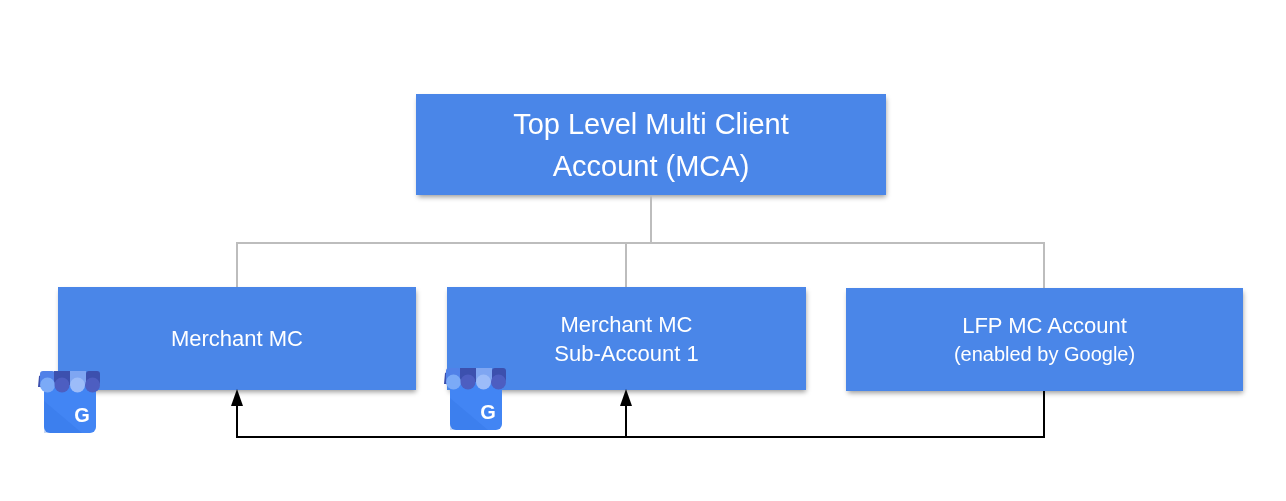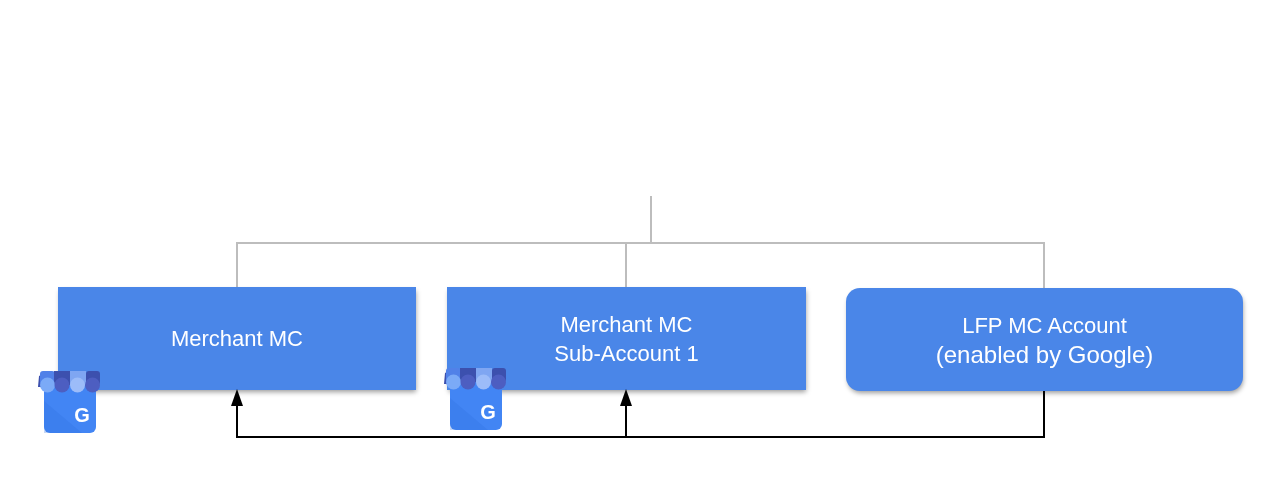--- a/index.html
+++ b/index.html
@@ -18,22 +18,22 @@
     display: flex;
     flex-direction: column;
     align-items: center;
     justify-content: center;
     text-align: center;
     box-shadow: 1px 3px 5px -1px rgba(0,0,0,0.40);
   }
   .node-mca   { left: 416px; top: 94px;  width: 470px; height: 101px; font-size: 29px; line-height: 42px; }
   .node-sub1  { left: 58px;  top: 287px; width: 358px; height: 103px; font-size: 22px; line-height: 29px; }
   .node-sub2  { left: 447px; top: 287px; width: 359px; height: 103px; font-size: 22px; line-height: 29px; }
-  .node-lfp   { left: 846px; top: 288px; width: 397px; height: 103px; font-size: 22px; line-height: 29px; border-radius: 14px; }
-  .node-lfp .line2 { font-size: 24px; }
+  .node-lfp   { left: 846px; top: 288px; width: 397px; height: 103px; font-size: 22px; line-height: 29px; }
+  .node-lfp .line2 { font-size: 20px; }
 
   .gline { position: absolute; background: var(--connector, #bdbdbd); }
   .bline { position: absolute; background: var(--arrow, #000000); }
 
   .g-v-top  { left: 650px;  top: 196px; width: 2px;   height: 47px; }
   .g-h      { left: 236px;  top: 242px; width: 809px; height: 2px;  }
   .g-v-d1   { left: 236px;  top: 244px; width: 2px;   height: 43px; }
   .g-v-d2   { left: 625px;  top: 244px; width: 2px;   height: 43px; }
   .g-v-d3   { left: 1043px; top: 244px; width: 2px;   height: 44px; }
 
@@ -64,20 +64,24 @@
   .f-scal-a      { fill: var(--gmb-scallop-a, #7baaf7); }
   .f-scal-dark   { fill: var(--gmb-scallop-dark, #4d5ec1); }
   .f-scal-b      { fill: var(--gmb-scallop-b, #9cbcf9); }
   .f-letter      { fill: var(--gmb-letter, #ffffff); font-family: "Liberation Sans", sans-serif; font-weight: bold; font-size: 20px; }
 </style>
 </head>
 <body>
 
 <div class="canvas">
 
+  <div class="node node-mca">
+    <div class="line1">Top Level Multi Client</div>
+    <div class="line2">Account (MCA)</div>
+  </div>
 
   <div class="gline g-v-top"></div>
   <div class="gline g-h"></div>
   <div class="gline g-v-d1"></div>
   <div class="gline g-v-d2"></div>
   <div class="gline g-v-d3"></div>
 
   <div class="node node-sub1">
     <div class="line1">Merchant MC</div>
   </div>

